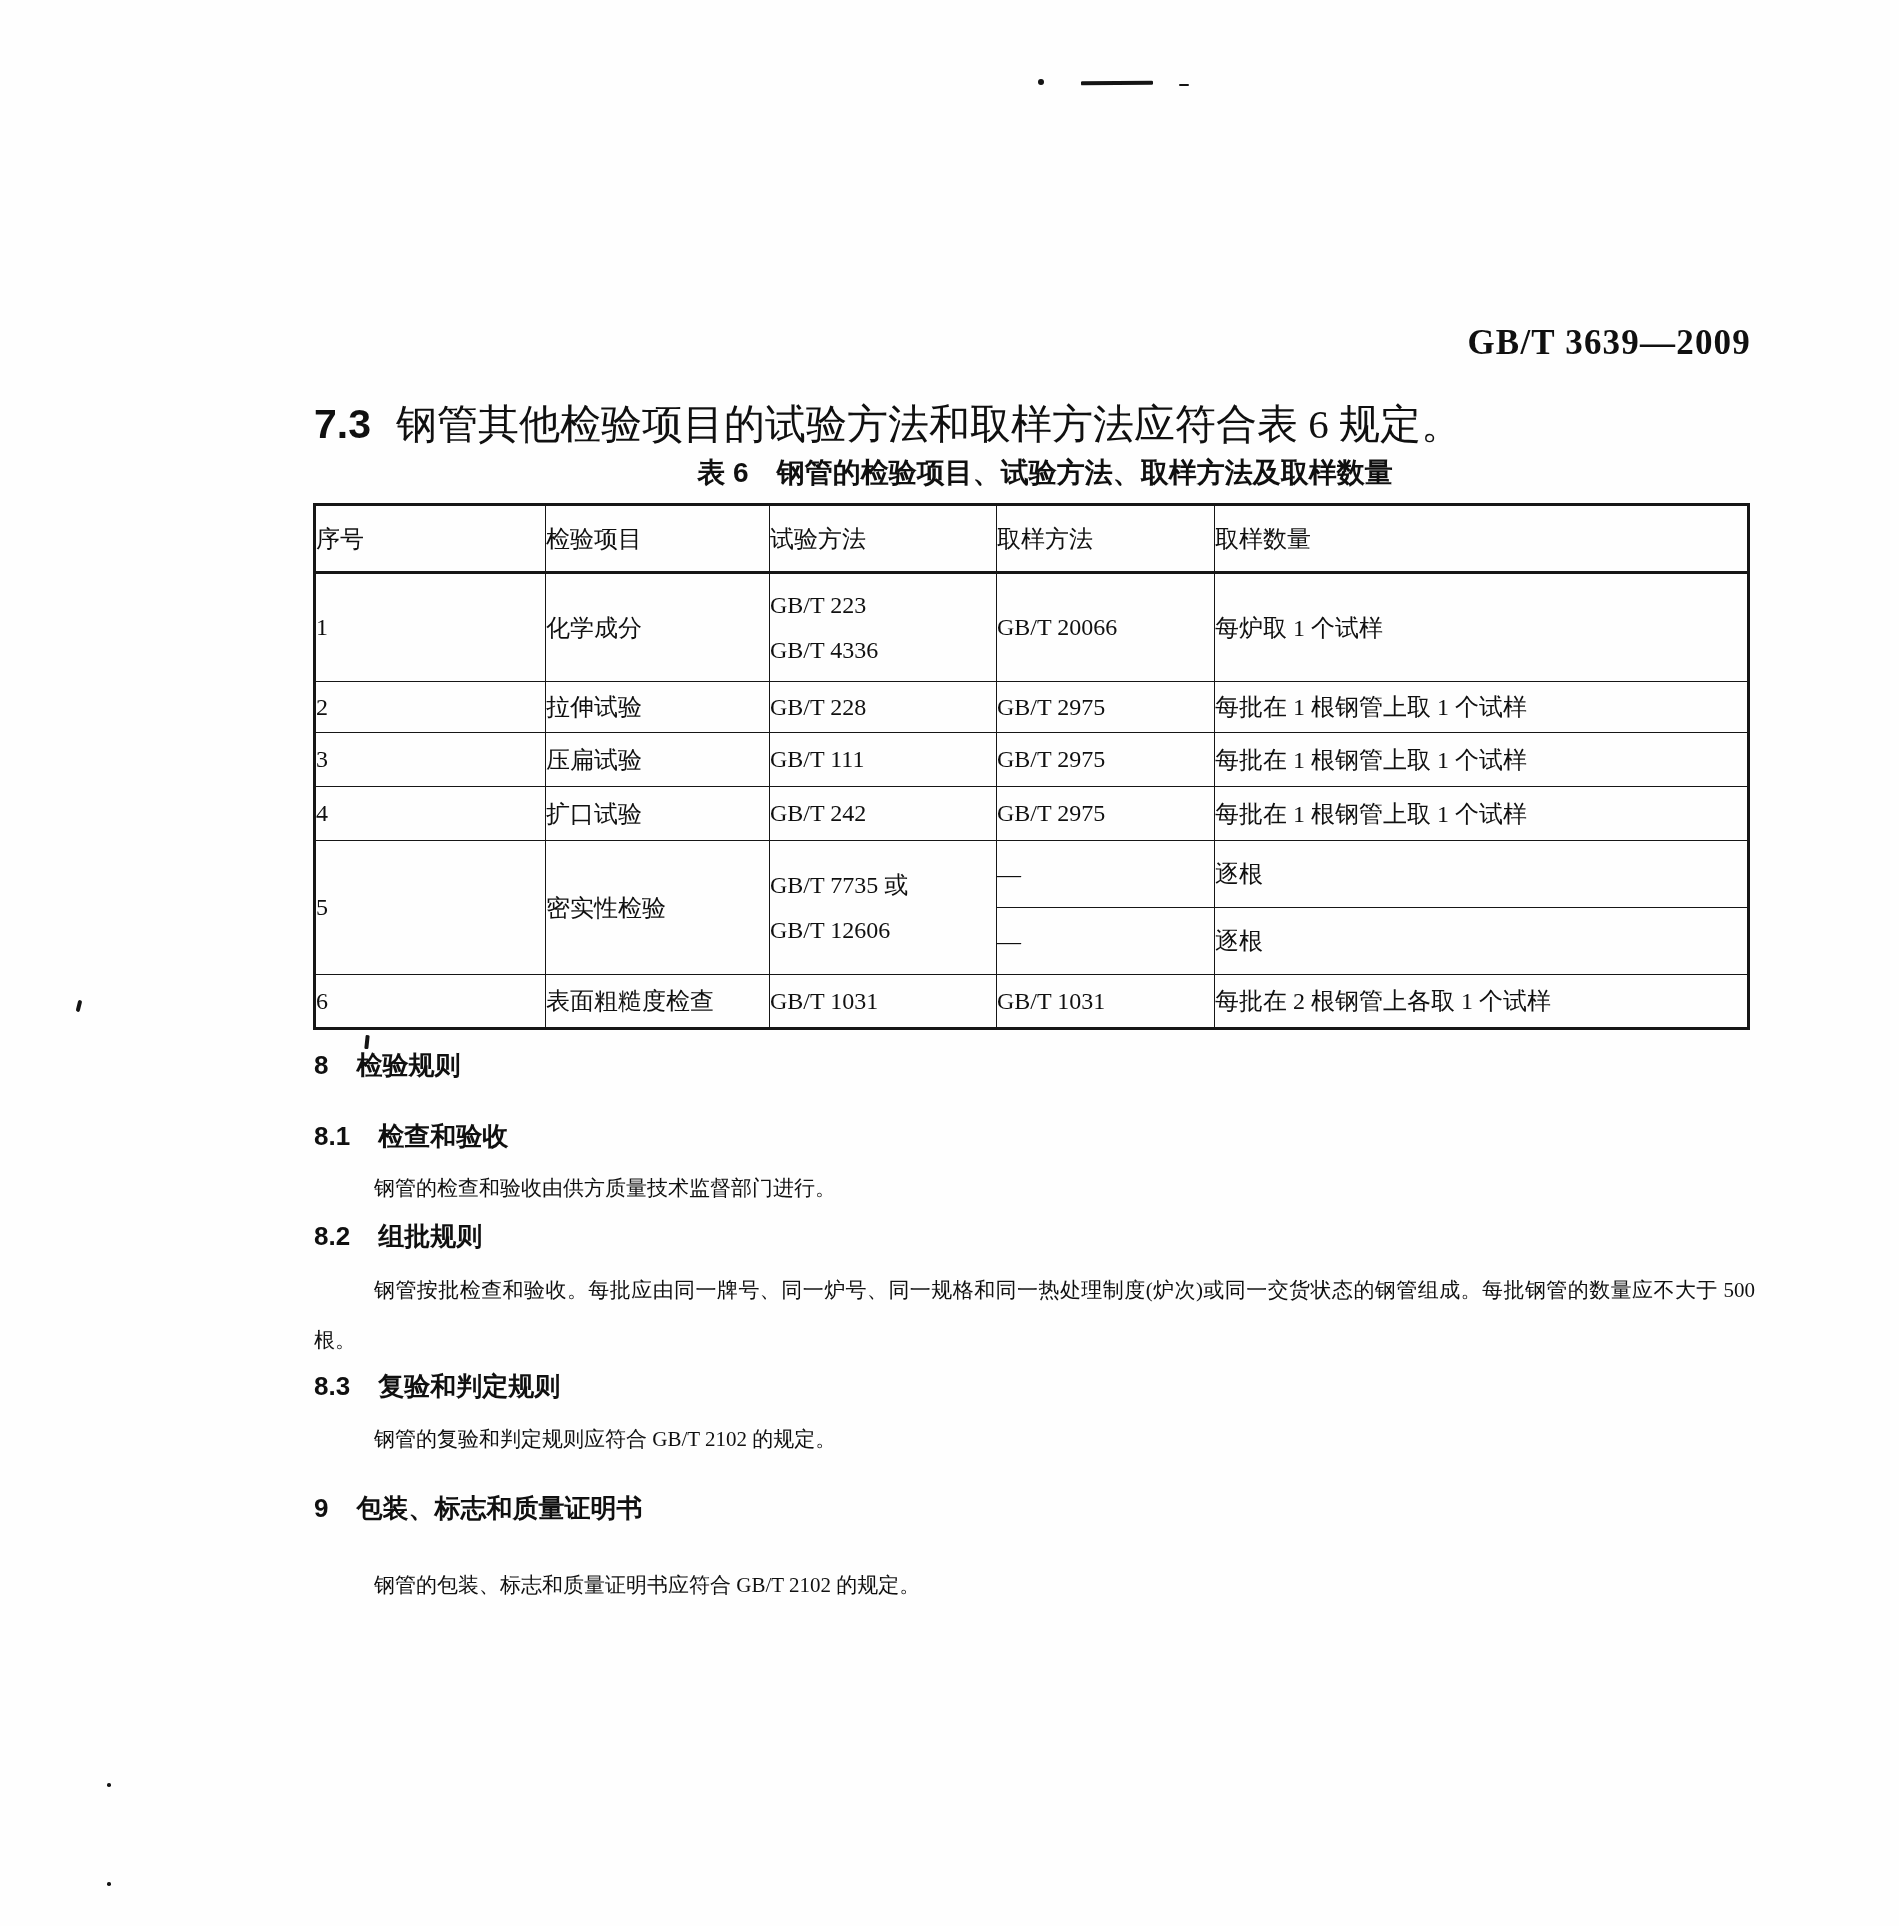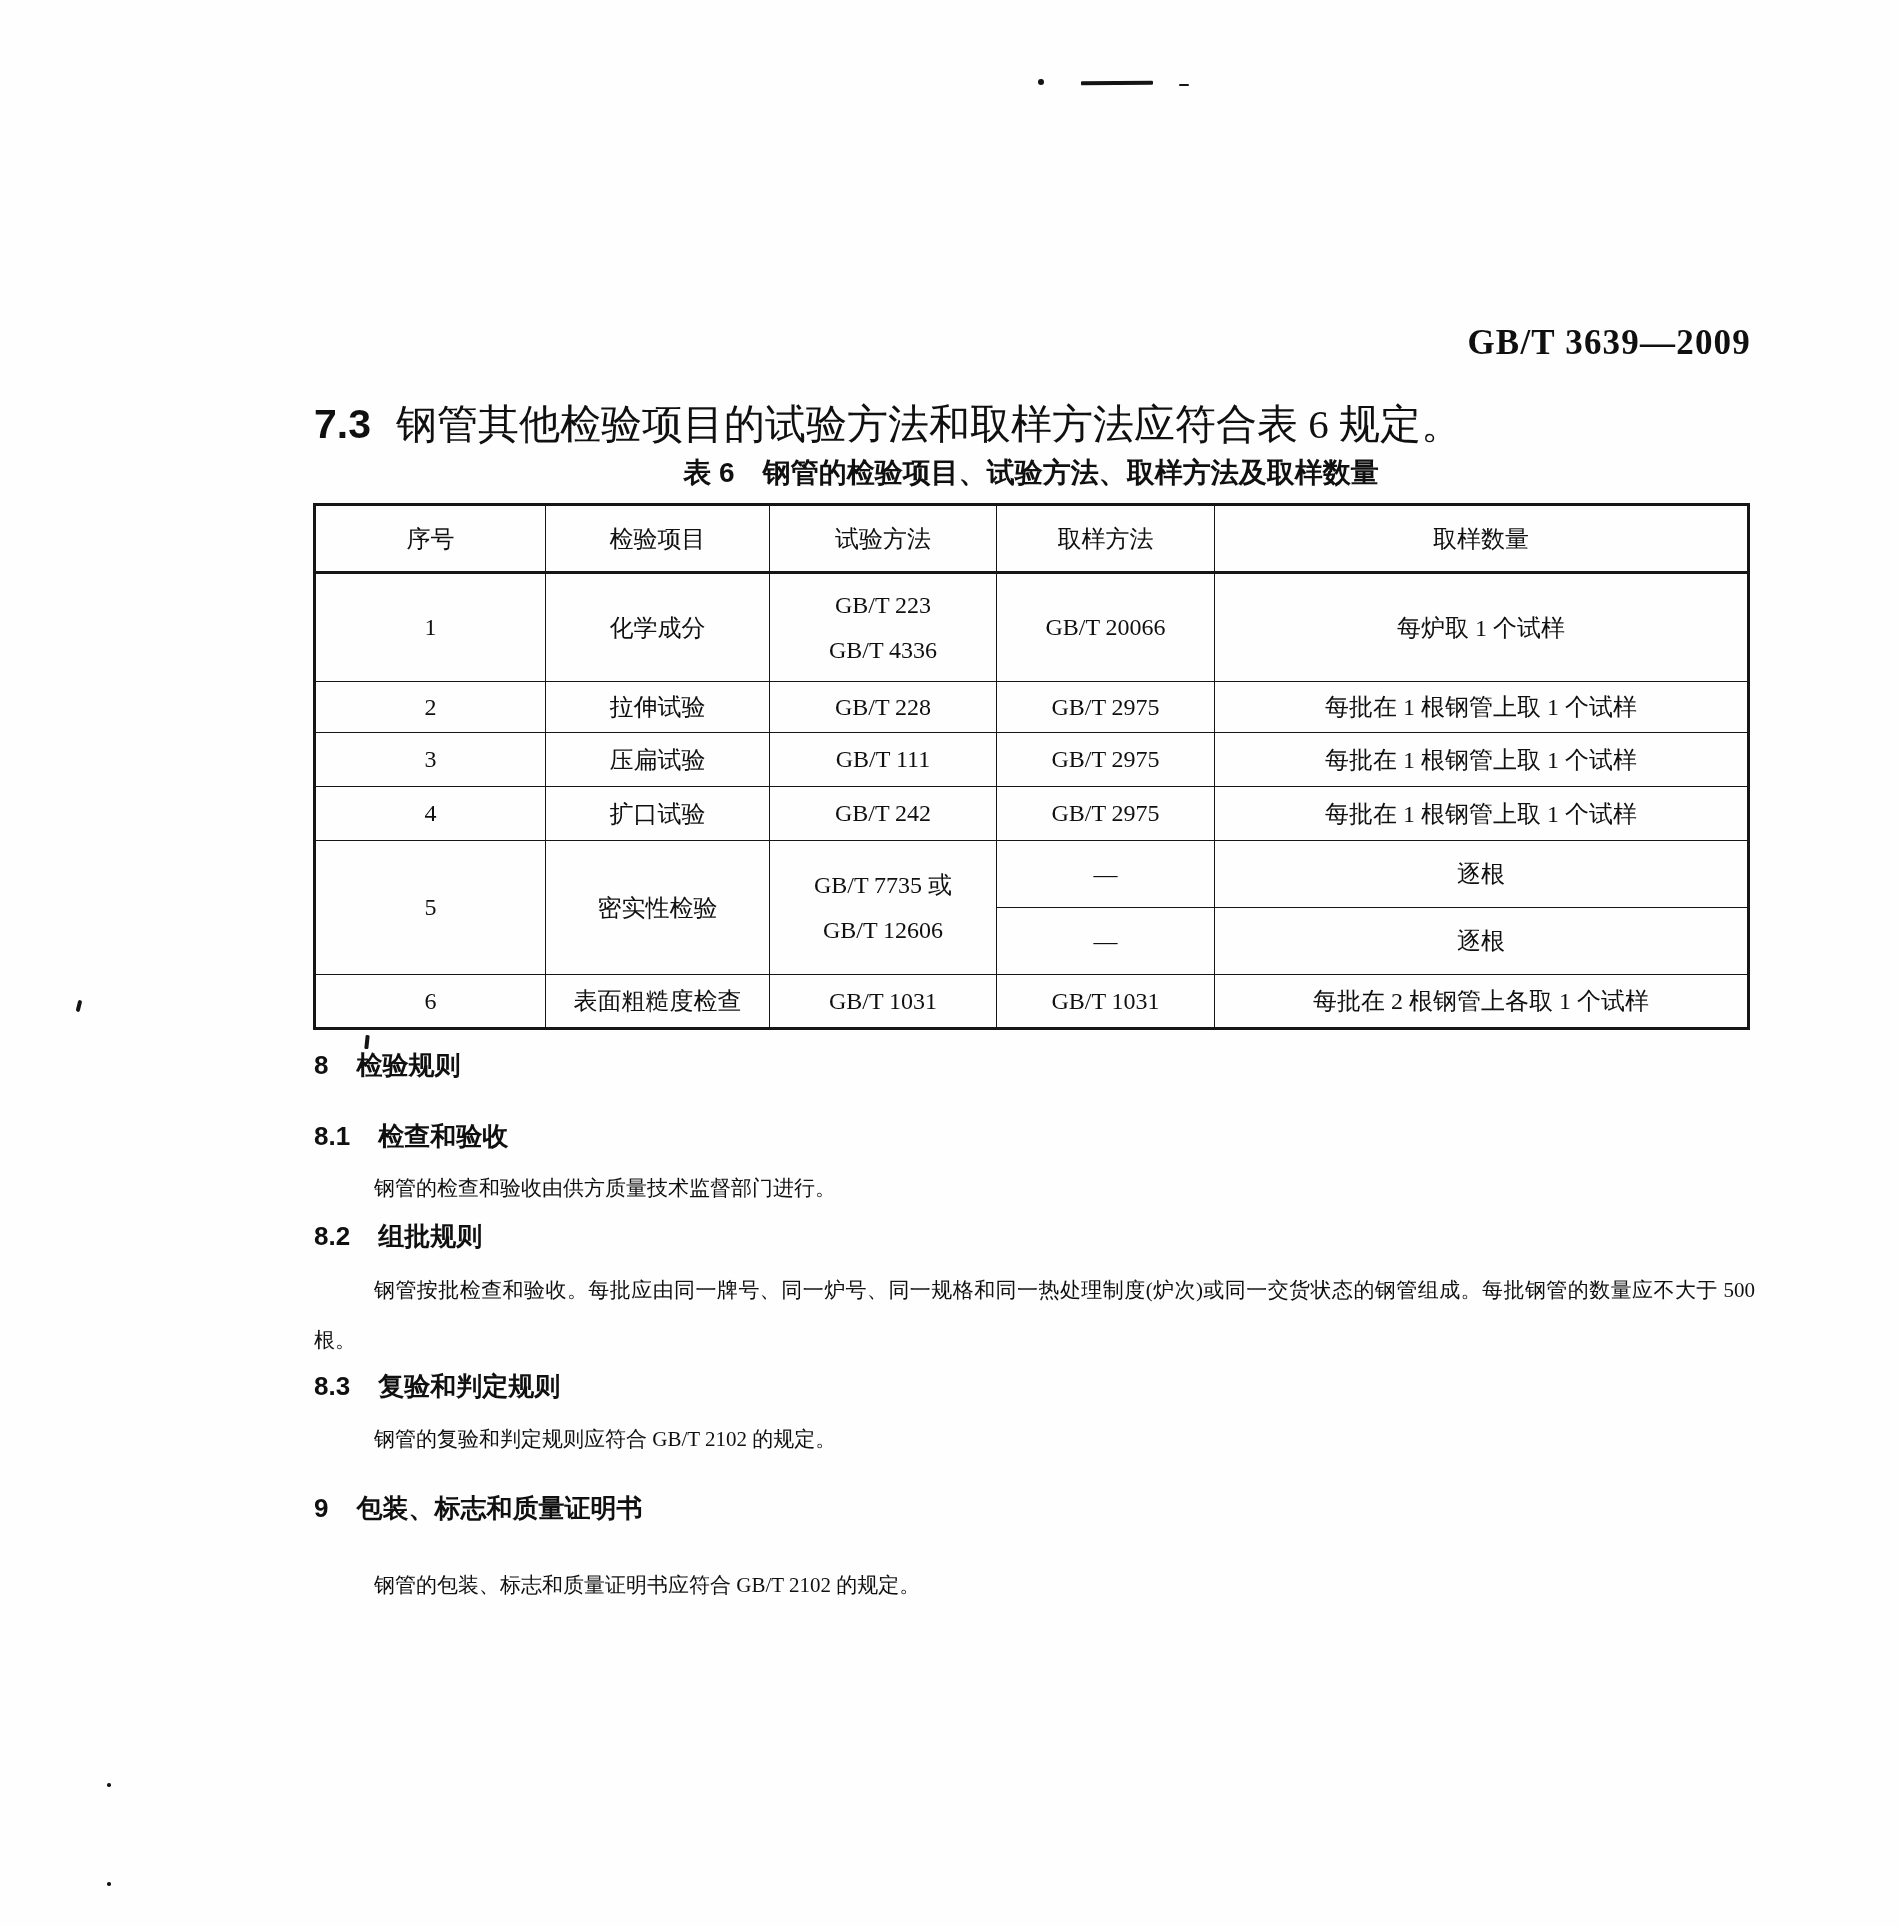--- a/index.html
+++ b/index.html
@@ -40,21 +40,21 @@
 
   
   table.t6{
     border-collapse:collapse;
     table-layout:fixed;
     width:1434px;
     border:3.9px solid #161616;
   }
   .t6 th,.t6 td{
     border:1.5px solid #161616;
-    text-align:center;
+    text-align:left;
     vertical-align:middle;
     font-size:24px;
     font-weight:normal;
     padding:0;
     overflow:hidden;
   }
   .t6 thead th{border-bottom-width:3.1px;}
   tr.h  th{height:65px;}
   tr.r1 td{height:107px;}
   tr.r2 td{height:50px;}
@@ -105,21 +105,21 @@
   <div class="mark m-tick"></div>
   <div class="mark m-dot-a"></div>
   <div class="mark m-dot-b"></div>
 
   <div class="abs doc-code" style="top:323px;right:149px">GB/T 3639—2009</div>
 
   <div class="abs clause-line" style="left:314px;top:397px">
     <span class="clause-num">7.3</span><span>钢管其他检验项目的试验方法和取样方法应符合表 6 规定。</span>
   </div>
 
-  <div class="abs table-title" style="left:314px;top:454px;width:1434px">表 6　钢管的检验项目、试验方法、取样方法及取样数量</div>
+  <div class="abs table-title" style="left:328px;top:454px;width:1434px">表 6　钢管的检验项目、试验方法、取样方法及取样数量</div>
 
   <table class="t6 abs" style="left:313px;top:503px">
     <colgroup>
       <col style="width:231px">
         <col style="width:224px">
         <col style="width:227px">
         <col style="width:218px">
         <col style="width:534px">
     </colgroup>
     <thead>

